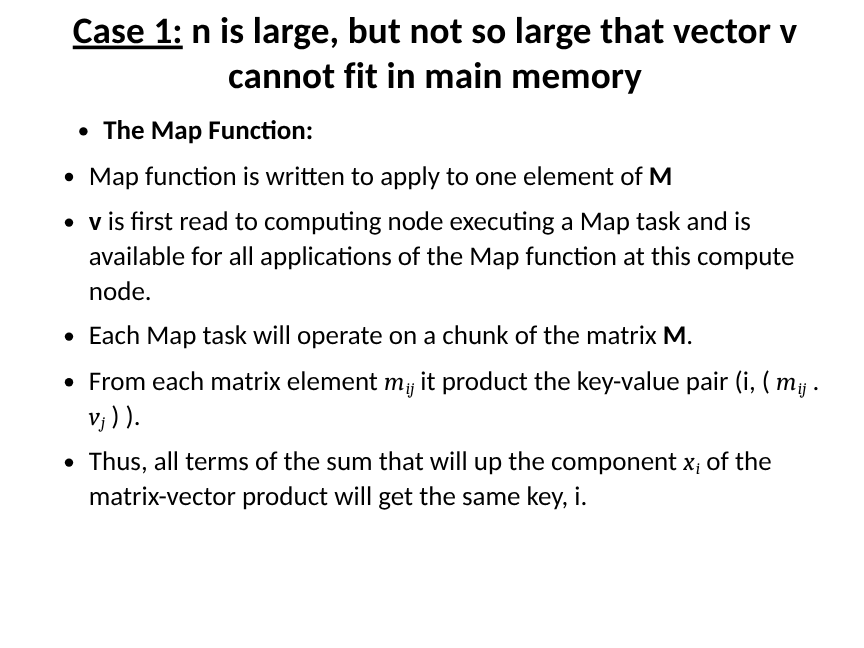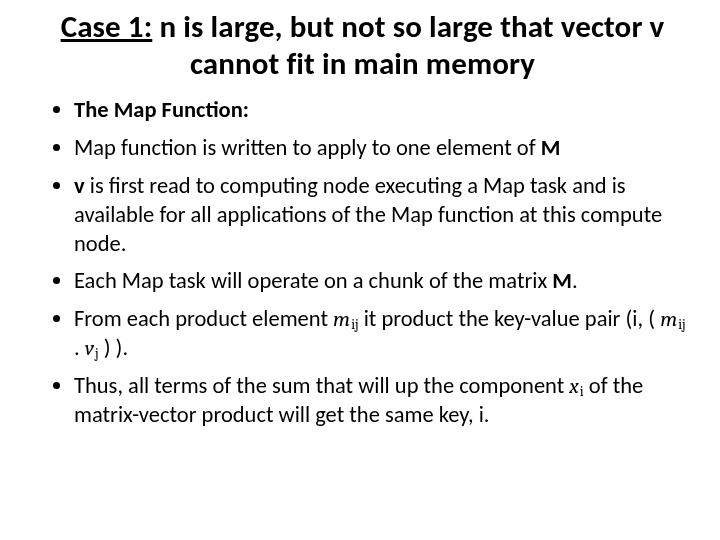--- a/index.html
+++ b/index.html
@@ -37,30 +37,32 @@
   ul.bullets li {
     margin-bottom: 9px;
     color: #000000;
     text-align: left;
   }
   ul.bullets li::marker {
     color: #000000;
   }
   ul.bullets li.bold-lead {
     font-weight: 700;
+    margin-left: 12px;
   }
   .bold { font-weight: 700; }
   
   .mvar {
     font-family: "Cambria Math", Cambria, "Times New Roman", serif;
     font-style: italic;
     font-size: 0.95em;
   }
   .msub {
     font-family: "Cambria Math", Cambria, "Times New Roman", serif;
+    font-style: italic;
     font-size: 0.62em;
     vertical-align: -0.22em;
     padding-left: 1px;
   }
 </style>
 </head>
 <body>
 
 <div class="slide">
 
@@ -80,21 +82,21 @@
 
     <li>
       <span class="bold">v</span><span> is first read to computing node executing a Map task and is available for all applications of the Map function at this compute node.</span>
     </li>
 
     <li>
       <span>Each Map task will operate on a chunk of the matrix </span><span class="bold">M</span><span>.</span>
     </li>
 
     <li>
-      <span>From each product element </span><span class="mvar">m</span><span class="msub">ij</span><span> it product the key-value pair (i, ( </span><span class="mvar">m</span><span class="msub">ij</span><span> . </span><span class="mvar">v</span><span class="msub">j</span><span> ) ).</span>
+      <span>From each matrix element </span><span class="mvar">m</span><span class="msub">ij</span><span> it product the key-value pair (i, ( </span><span class="mvar">m</span><span class="msub">ij</span><span> . </span><span class="mvar">v</span><span class="msub">j</span><span> ) ).</span>
     </li>
 
     <li>
       <span>Thus, all terms of the sum that will up the component </span><span class="mvar">x</span><span class="msub">i</span><span> of the matrix-vector product will get the same key, i.</span>
     </li>
 
   </ul>
 
 </div>
 

